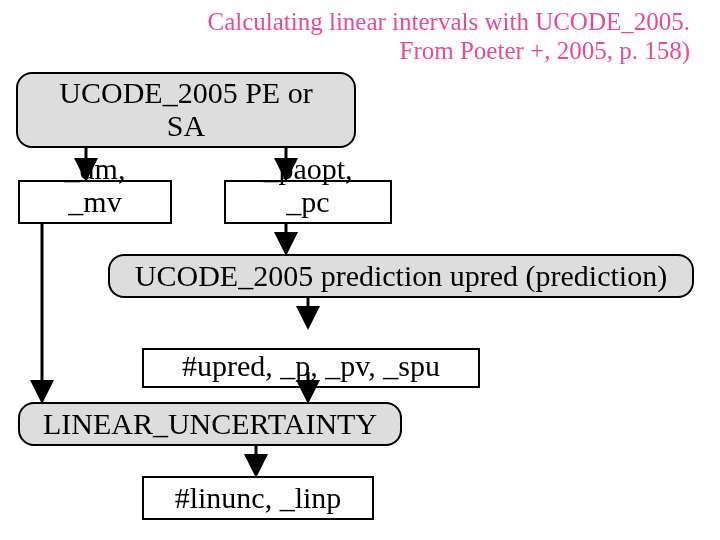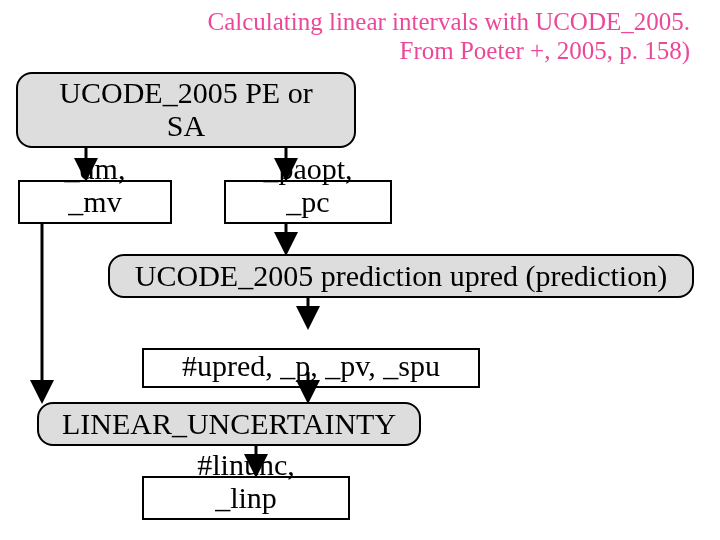--- a/index.html
+++ b/index.html
@@ -72,25 +72,25 @@
 </div>
 
 <div class="box rounded" style="left:108px; top:254px; width:586px; height:44px;">
   <span>UCODE_2005 prediction upred (prediction)</span>
 </div>
 
 <div class="box plain" style="left:142px; top:348px; width:338px; height:40px;">
   <span>#upred, _p, _pv, _spu</span>
 </div>
 
-<div class="box rounded" style="left:18px; top:402px; width:384px; height:44px;margin-left:19px;">
+<div class="box rounded" style="left:18px; top:402px; width:384px; height:44px;">
   <span>LINEAR_UNCERTAINTY</span>
 </div>
 
-<div class="box plain" style="left:142px; top:476px; width:208px; height:44px;">
+<div class="box plain" style="left:142px; top:476px; width:232px; height:44px;">
   <span>#linunc, _linp</span>
 </div>
 
 <svg class="arrows" viewBox="0 0 720 540">
   <defs>
     <marker id="ah" markerWidth="10" markerHeight="10" refX="6" refY="4" orient="auto">
       <path d="M0,0 L8,4 L0,8 Z" fill="#000"></path>
     </marker>
   </defs>
 

